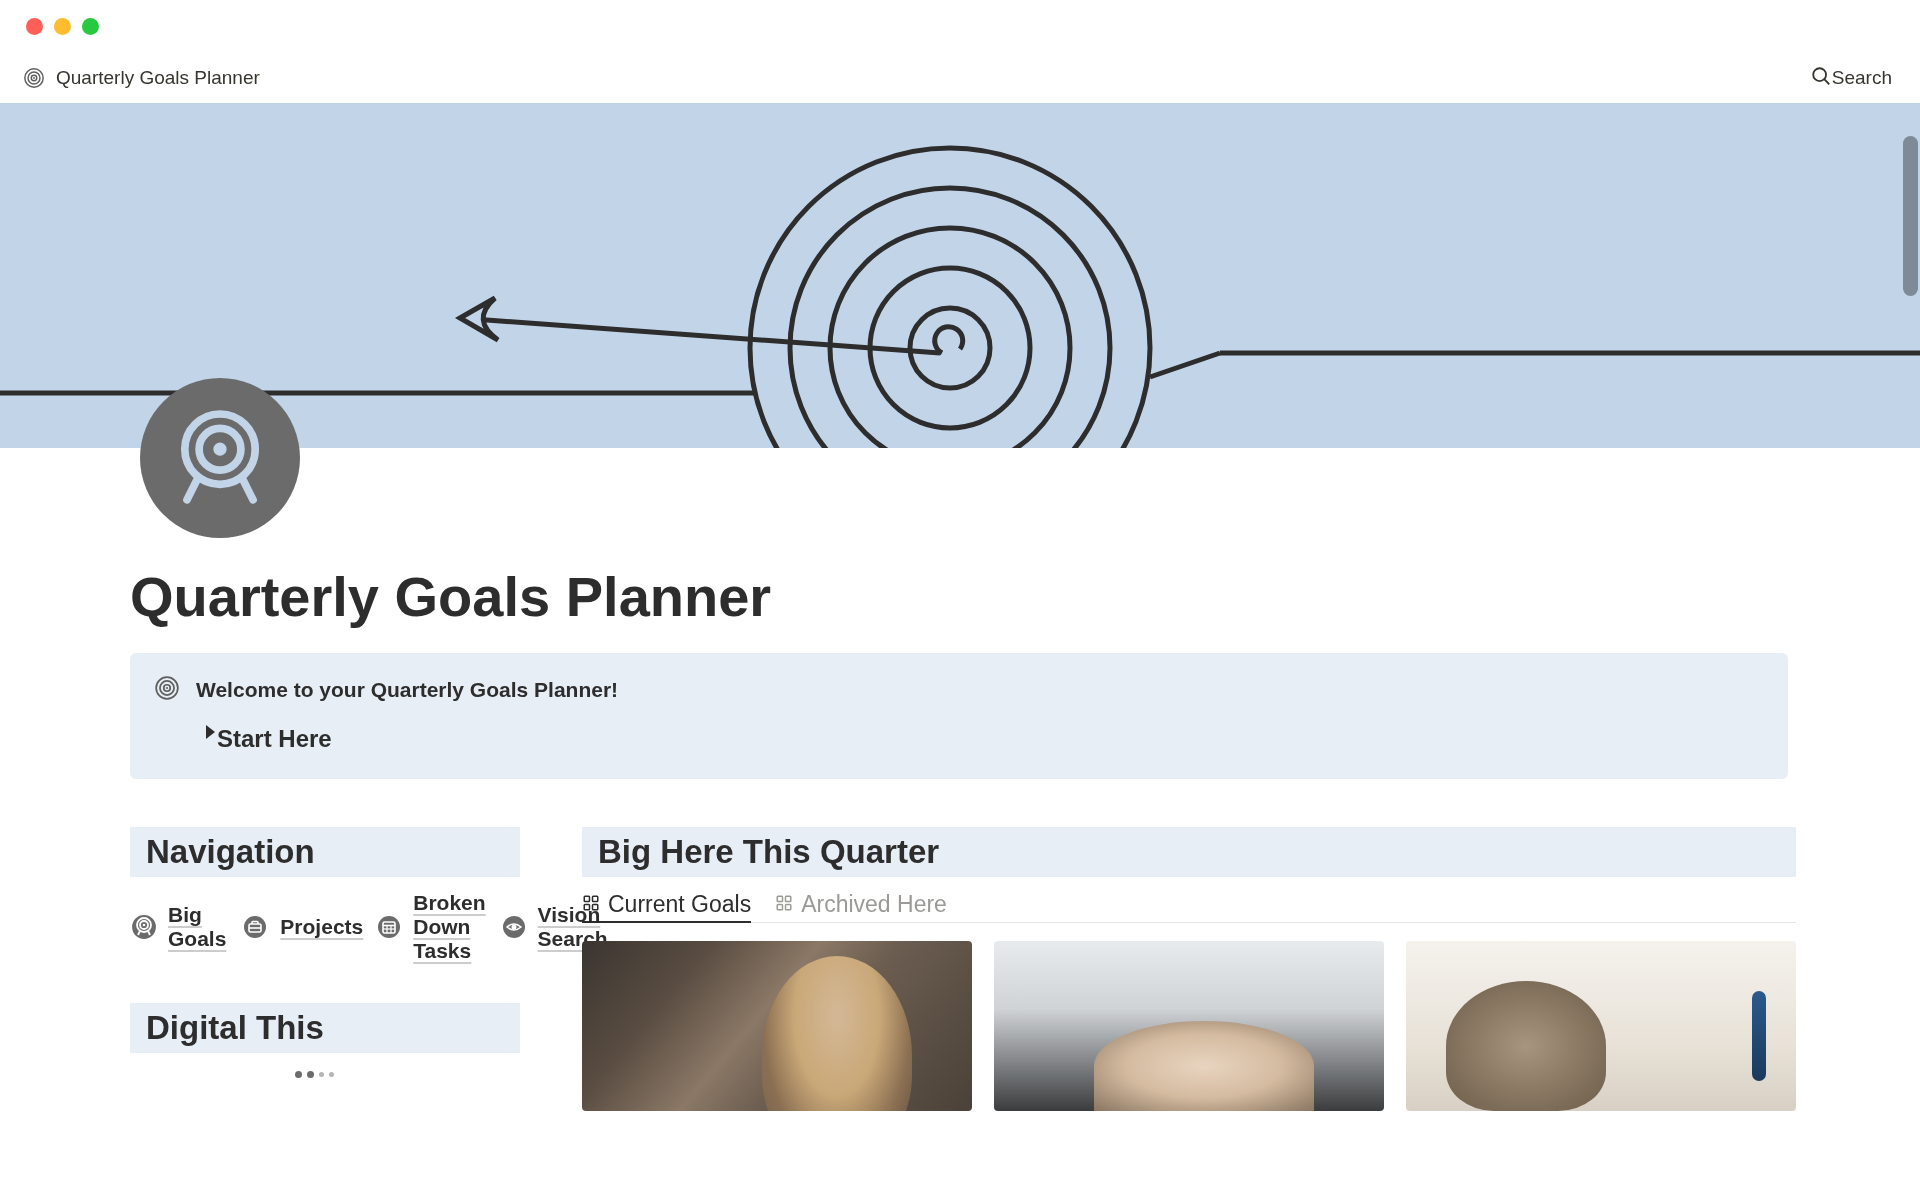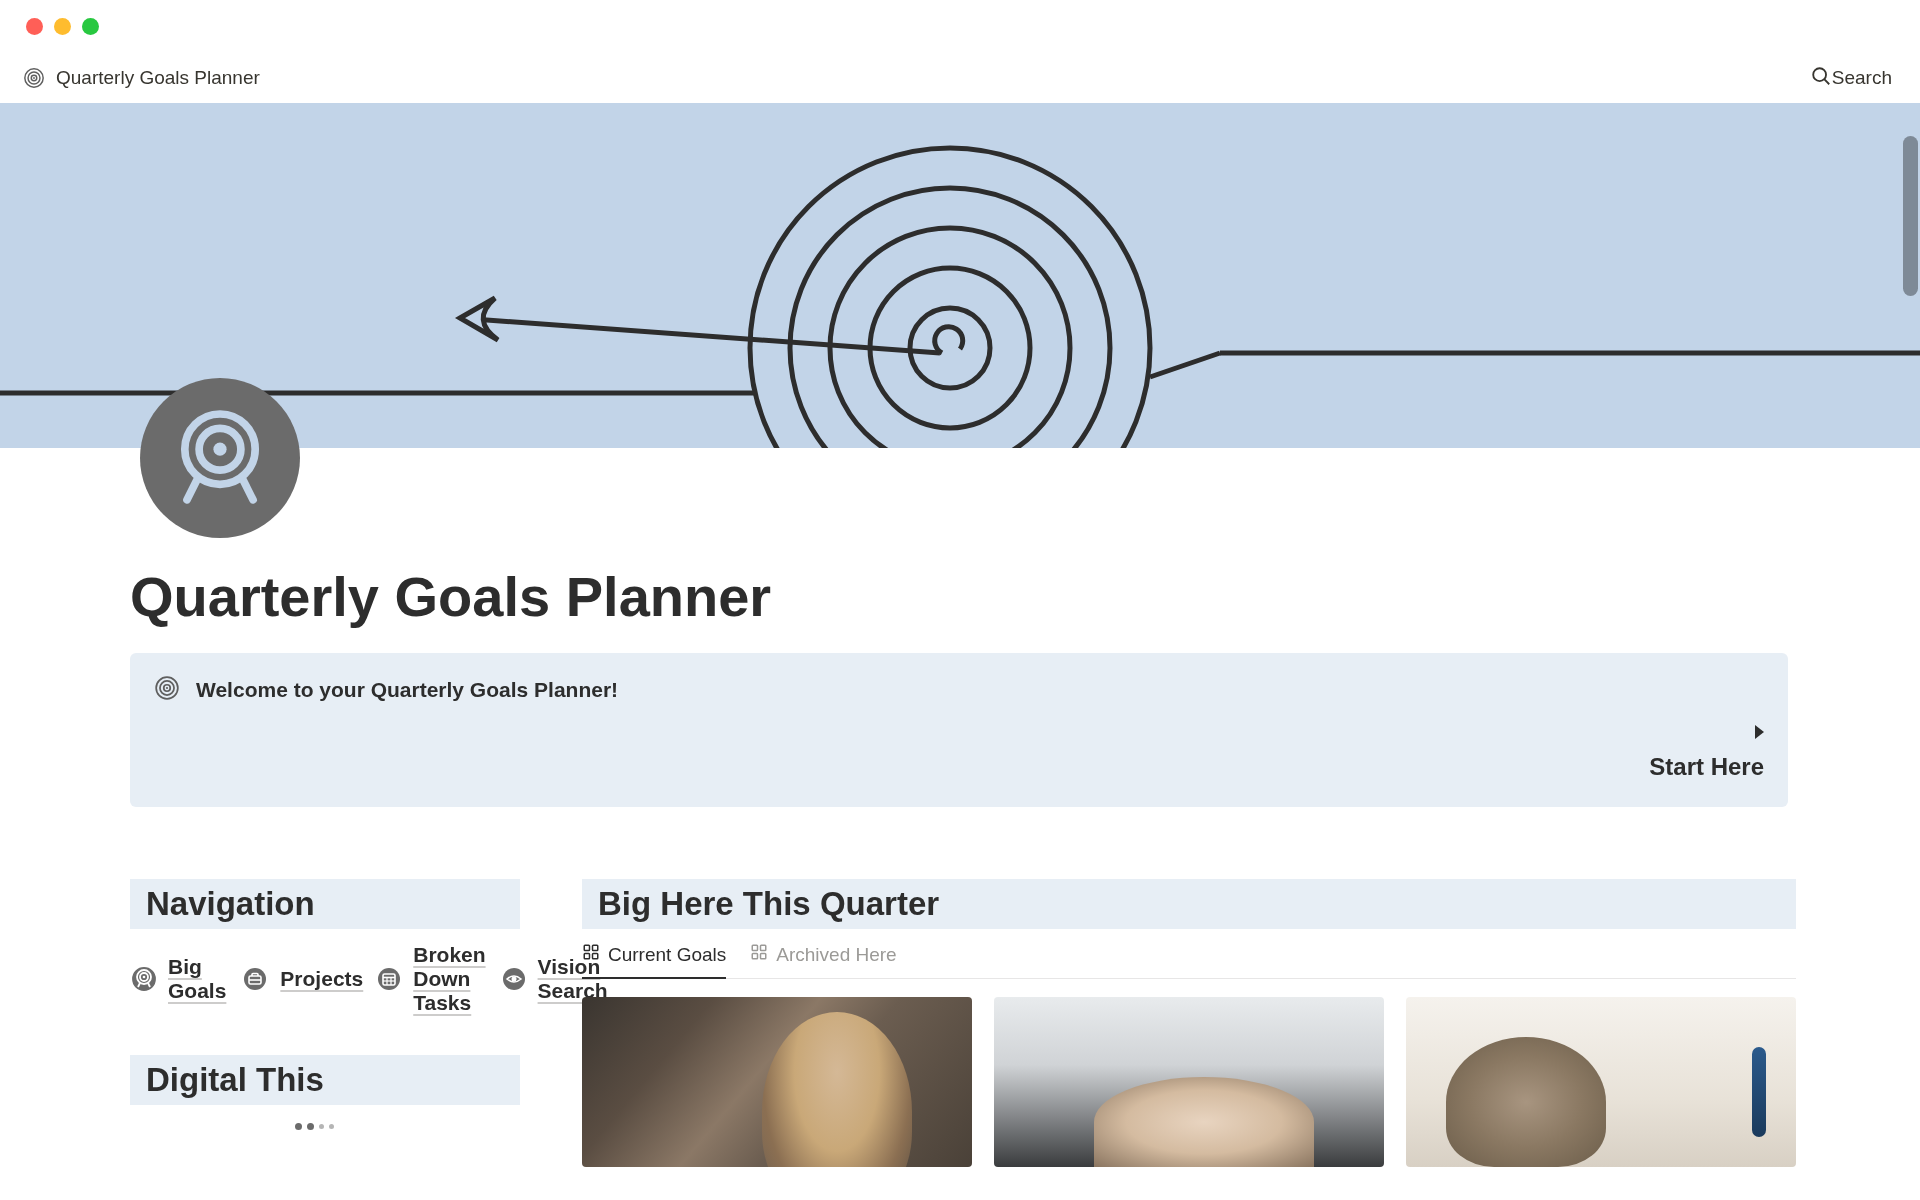--- a/index.html
+++ b/index.html
@@ -120,39 +120,38 @@
   color: #2d2d2d;
   margin-top: 16px;
   margin-bottom: 24px;
 }
 
 
 .callout {
   background: #e7eef5;
   border-radius: 6px;
   padding: 22px 24px 26px 24px;
-  margin-bottom: 72px;
+  margin-bottom: 48px;
 }
 .callout-header {
   display: flex;
   align-items: center;
   gap: 16px;
 }
 .callout-header-text {
   font-size: 21px;
   font-weight: 600;
   color: #2d2d2d;
 }
 .callout-start {
   display: flex;
-  align-items: flex-end;
-  gap: 14px;
+  align-items: flex-start;
+  gap: 2px;
   margin-top: 20px;
   margin-left: 52px;
-  flex-direction: column;
 }
 .callout-start-text {
   font-size: 24px;
   font-weight: 700;
   color: #2d2d2d;
 }
 .triangle-right {
   width: 0;
   height: 0;
   border-top: 7px solid transparent;
@@ -211,22 +210,22 @@
   display: flex;
   gap: 24px;
   border-bottom: 1px solid rgba(55,53,47,0.12);
   margin-bottom: 18px;
   margin-top: 8px;
 }
 .tab {
   display: flex;
   align-items: center;
   gap: 8px;
-  padding-bottom: 12px;
-  font-size: 19px;
+  padding-bottom: 4px;
+  font-size: 23px;
   font-weight: 500;
   color: #9b9a97;
   cursor: pointer;
   position: relative;
 }
 .tab.active { color: #2d2d2d; }
 .tab.active::after {
   content: "";
   position: absolute;
   left: 0; right: 0; bottom: -1px;

